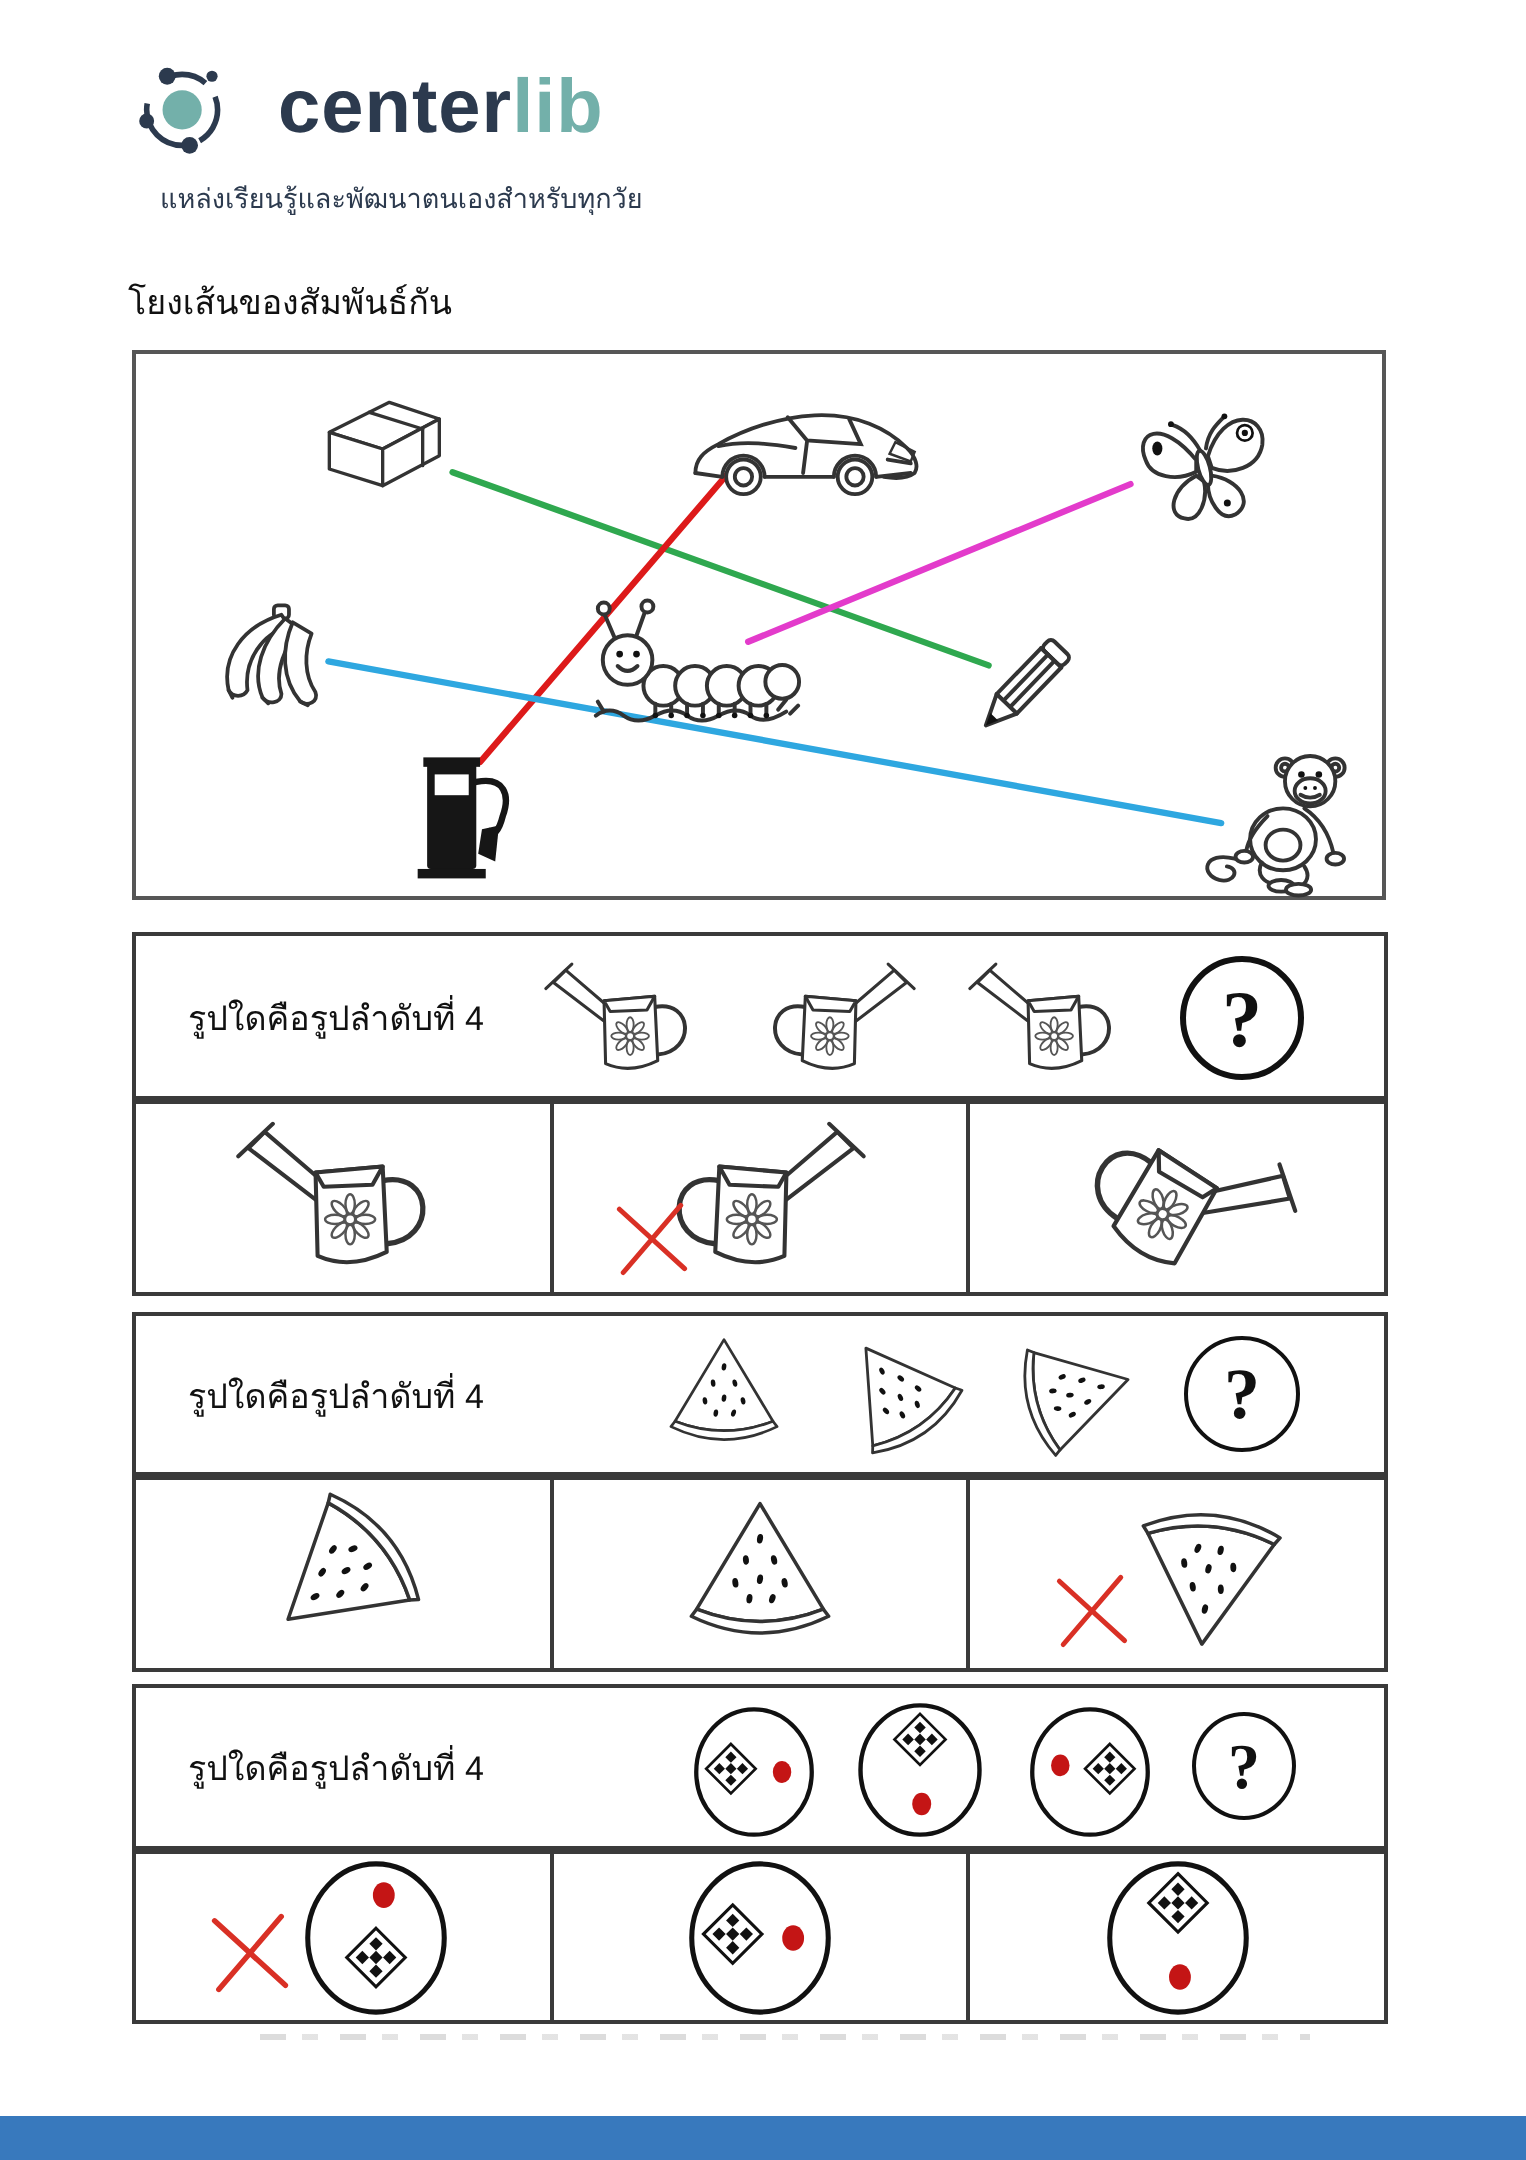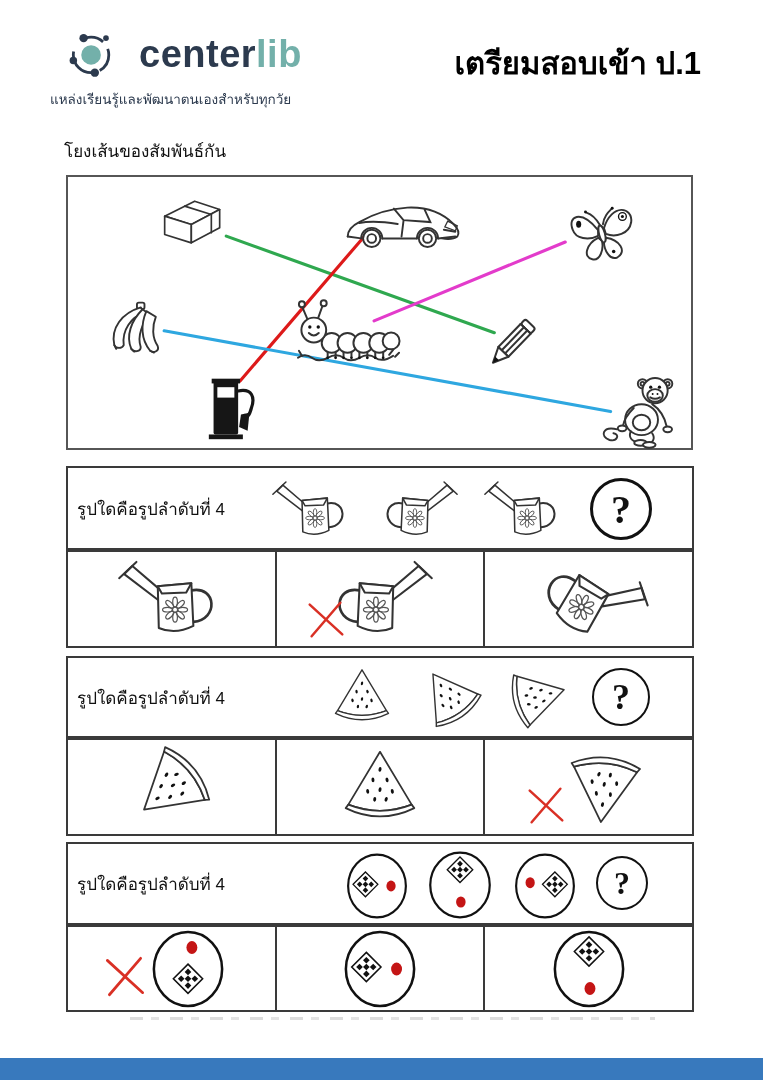--- a/index.html
+++ b/index.html
@@ -4,32 +4,32 @@
 <style>
   html,body{margin:0;padding:0;background:#e8e8e8;}
   #page{position:relative;width:763px;height:1080px;background:#ffffff;overflow:hidden;
         font-family:"Liberation Sans",sans-serif;color:#111;margin:0 auto;}
   .abs{position:absolute;}
   
   .logo-row{left:64px;top:26px;display:flex;align-items:center;gap:7px;}
   .logo-icon{width:56px;height:56px;}
   .brand{font-size:38px;font-weight:bold;letter-spacing:.5px;color:#2c3a4e;line-height:1;margin-left:12px;}
   .brand .lib{color:#73b0aa;}
-  .tagline{left:50px;top:88px;font-size:13.5px;color:#2c3a4e;}
+  .tagline{left:80px;top:88px;font-size:13.5px;color:#2c3a4e;}
   .title{right:62px;top:38px;font-size:31px;font-weight:bold;color:#000;text-align:right;}
   .subtitle{right:62px;top:82px;font-size:19px;color:#000;text-align:right;}
   .instruction{left:64px;top:137px;font-size:17px;}
   
   .match-box{left:66px;top:175px;width:627px;height:275px;border:2px solid #565656;box-sizing:border-box;}
   .match-lines{position:absolute;left:0;top:0;width:100%;height:100%;}
   .m-item{position:absolute;}
   .m-item svg{width:100%;height:100%;}
   
   .q-row{left:66px;width:628px;border:2px solid #3a3a3a;box-sizing:border-box;display:flex;align-items:center;position:absolute;background:#fff;}
-  .q-prompt{font-size:17px;padding-left:9px;}
+  .q-prompt{font-size:17px;padding-left:26px;}
   .a-row{left:66px;width:628px;position:absolute;display:flex;border:2px solid #3a3a3a;box-sizing:border-box;background:#fff;}
   .a-cell{flex:1;position:relative;display:flex;align-items:center;justify-content:center;box-sizing:border-box;}
   .a-cell + .a-cell{border-left:2px solid #3a3a3a;}
   .icon-slot{display:block;}
   .icon-slot svg{width:100%;height:100%;display:block;}
   .qmark{border:3px solid #111;border-radius:50%;display:flex;align-items:center;justify-content:center;
          font-weight:bold;background:#fff;box-sizing:border-box;font-family:"Liberation Serif",serif;}
   .xmark{position:absolute;}
   
   .fineprint{left:130px;top:1017px;width:525px;height:3px;opacity:.5;
@@ -48,21 +48,20 @@
    <circle cx="29" cy="31" r="10.5" fill="#73b0aa"></circle>
    <circle cx="21" cy="13" r="4.5" fill="#2c3a4e"></circle>
    <circle cx="45" cy="13" r="3" fill="#2c3a4e"></circle>
    <circle cx="10" cy="37" r="4" fill="#2c3a4e"></circle>
    <circle cx="33" cy="50" r="4.5" fill="#2c3a4e"></circle>
         </svg>
       </span>
     <span class="brand"><span>center</span><span class="lib">lib</span></span>
   </div>
   <div class="abs tagline">แหล่งเรียนรู้และพัฒนาตนเองสำหรับทุกวัย</div>
-  <div class="abs title">เตรียมสอบเข้า ป.1</div>
 
   <div class="abs instruction">โยงเส้นของสัมพันธ์กัน</div>
 
   <div class="abs match-box">
     <svg class="match-lines" viewBox="0 0 627 275">
       <line x1="158" y1="60" x2="430" y2="158" stroke-width="3.2" stroke-linecap="round" stroke="#2fa84f"></line>
       <line x1="300" y1="58" x2="172" y2="207" stroke-width="3.2" stroke-linecap="round" stroke="#dd1a1a"></line>
       <line x1="502" y1="66" x2="308" y2="146" stroke-width="3.2" stroke-linecap="round" stroke="#e33bcb"></line>
       <line x1="95" y1="156" x2="548" y2="238" stroke-width="3.2" stroke-linecap="round" stroke="#2ea7e0"></line>
     </svg>

